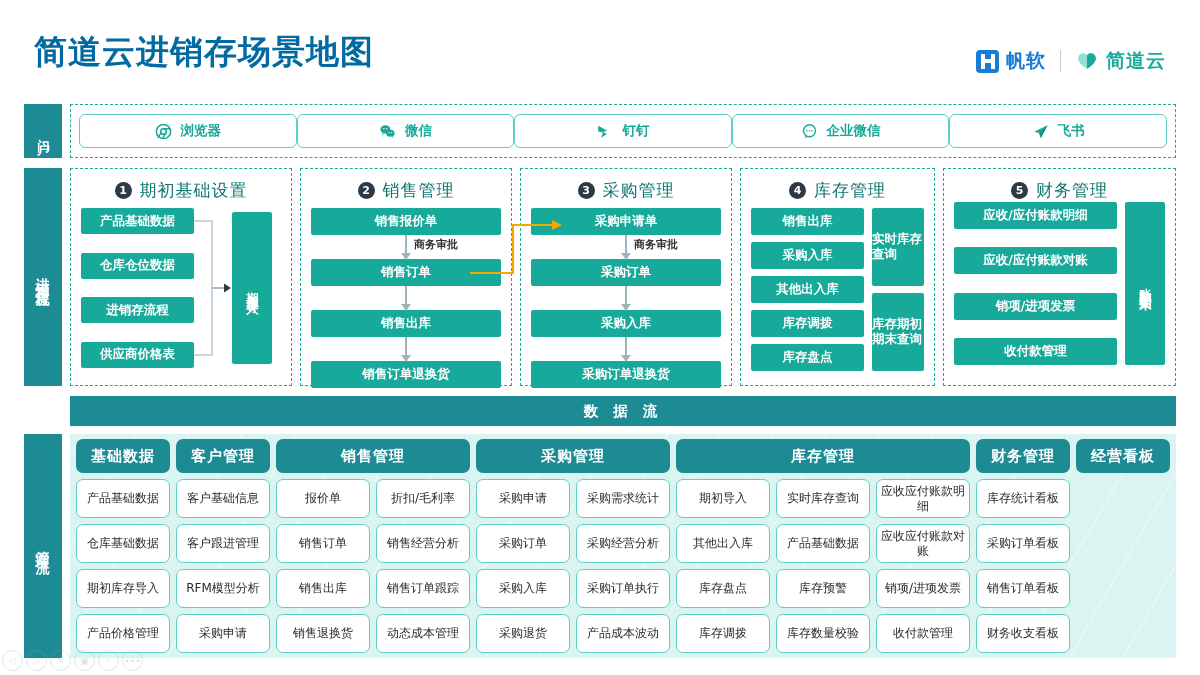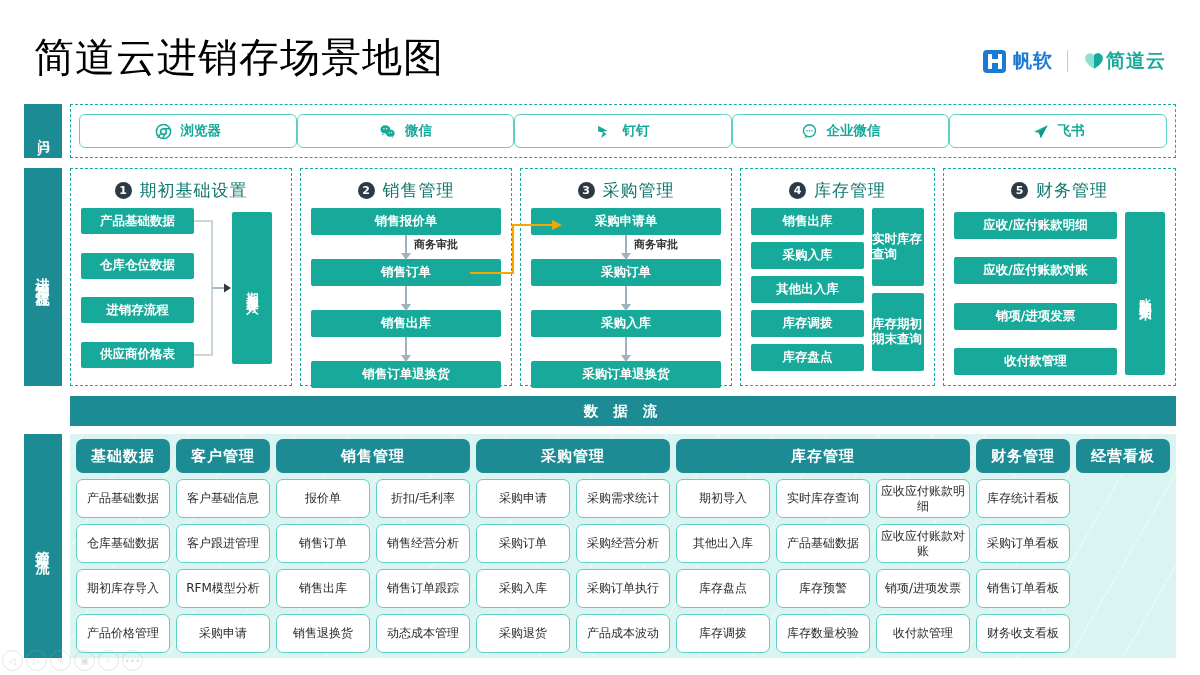--- a/index.html
+++ b/index.html
@@ -8,40 +8,40 @@
     font-family: "DejaVu Sans", "Liberation Sans", sans-serif;
     background: #ffffff;
     overflow: hidden;
   }
   #app { position: relative; width: 1200px; height: 675px; background:#fff; }
 
   
   .header { position:absolute; left:0; top:0; width:1200px; height:100px; }
   .page-title {
     position:absolute; left:34px; top:30px;
-    font-size:40px; font-weight:normal; color:#000000; letter-spacing:1px;
+    font-size:33px; font-weight:bold; color:#0369a1; letter-spacing:1px;
   }
   .brand { position:absolute; right:34px; top:48px; display:flex; align-items:center; gap:14px;justify-content:flex-end; }
   .brand-fr { display:flex; align-items:center; gap:7px; }
   .fr-mark {
     width:23px; height:23px; border-radius:4px; background:#1a7bd4;
     position:relative; flex:0 0 auto;
   }
   .fr-mark::before{
     content:""; position:absolute; left:5px; top:4px; width:4px; height:15px; background:#fff;
   }
   .fr-mark::after{
     content:""; position:absolute; left:9px; top:9px; width:9px; height:4px; background:#fff;
   }
   .fr-mark span{
     position:absolute; right:4px; top:4px; width:4px; height:15px; background:#fff; display:block;
   }
   .fr-text { font-size:19px; font-weight:bold; color:#1a7bd4; letter-spacing:1px; }
   .brand-sep { width:1px; height:22px; background:#c8c8c8; }
-  .brand-jdy { display:flex; align-items:center; }
+  .brand-jdy { display:flex; align-items:center; gap:7px; }
   .jdy-mark { width:24px; height:24px; flex:0 0 auto; }
   .jdy-text { font-size:19px; font-weight:bold; color:#17a99a; letter-spacing:1px; }
 
   
   .rail {
     background:#1d8b94; color:#ffffff; font-weight:bold;
     display:flex; align-items:center; justify-content:center;
     writing-mode:vertical-rl; text-orientation:upright;
     letter-spacing:4px; font-size:14px;
   }
@@ -107,21 +107,21 @@
   .conn .lbl { position:absolute; left:calc(50% + 8px); top:2px; font-size:11px; color:#333; font-weight:bold; white-space:nowrap;}
 
   
   .s4-body{ display:flex; gap:8px; margin-top:6px; height:163px;}
   .s4-left{ flex:1; display:flex; flex-direction:column; justify-content:space-between;}
   .s4-left .node{ height:27px; }
   .s4-right{ width:52px; display:flex; flex-direction:column; justify-content:space-between;}
   .s4-right .vnode{ height:78px; width:52px; writing-mode:horizontal-tb; letter-spacing:0;
                     flex-direction:column; line-height:1.18; font-size:12.5px;}
   
-  .s5-body{ display:flex; gap:8px; margin-top:10px; height:163px;}
+  .s5-body{ display:flex; gap:8px; margin-top:0; height:163px;}
   .s5-left{ flex:1; display:flex; flex-direction:column; justify-content:space-between;}
   .s5-left .node{ height:27px; }
   .s5-right{ width:40px; display:flex; align-items:center;}
   .s5-right .vnode{ height:163px; width:40px; }
 
   
   .orange-svg{ position:absolute; left:0; top:0; width:1200px; height:675px; pointer-events:none;}
 
   
   .data-banner{

